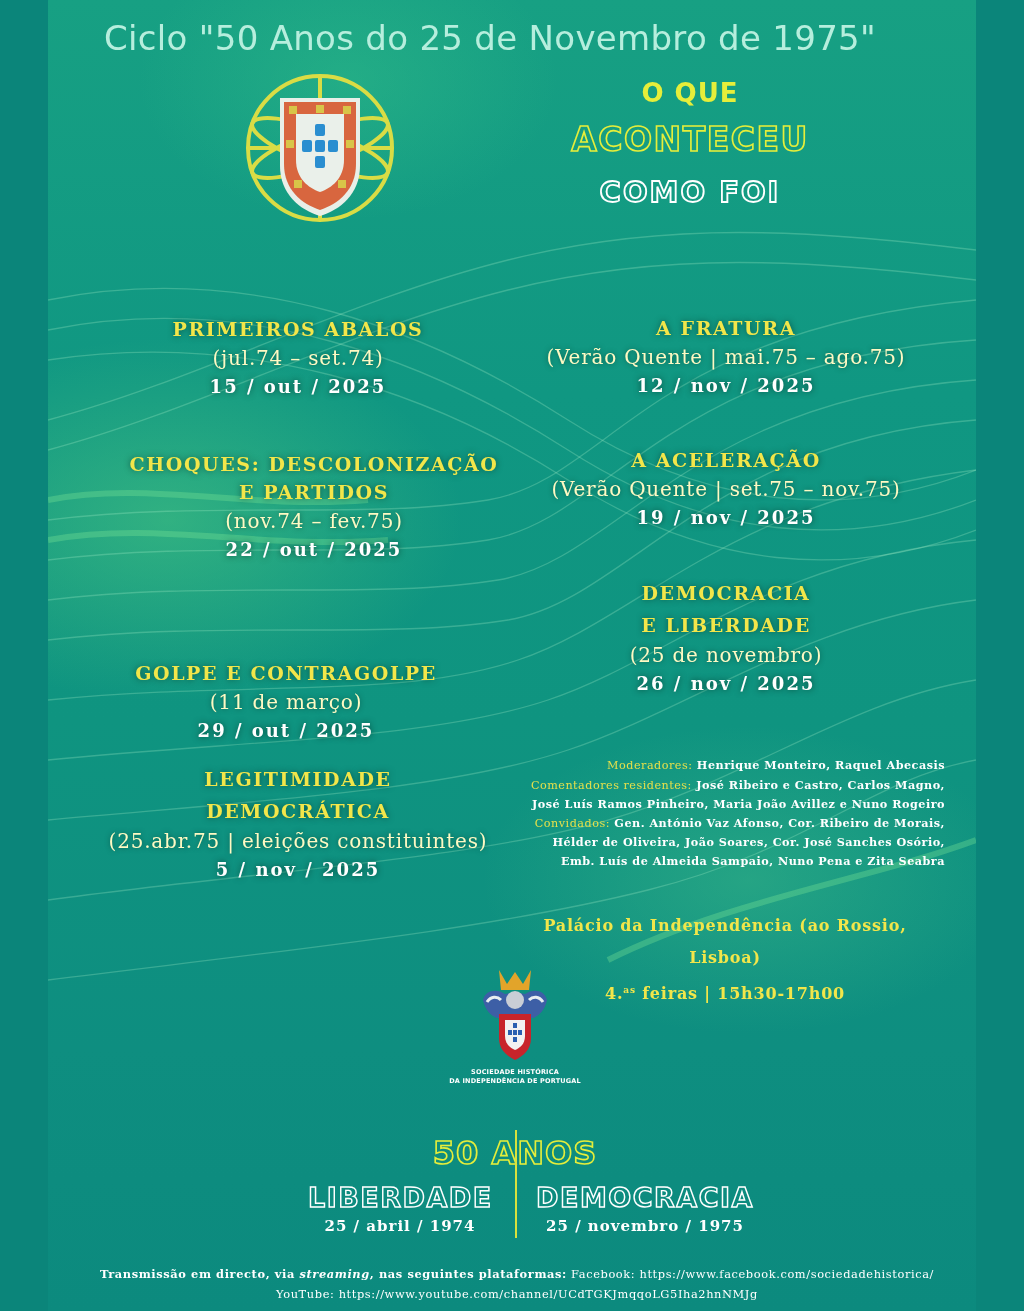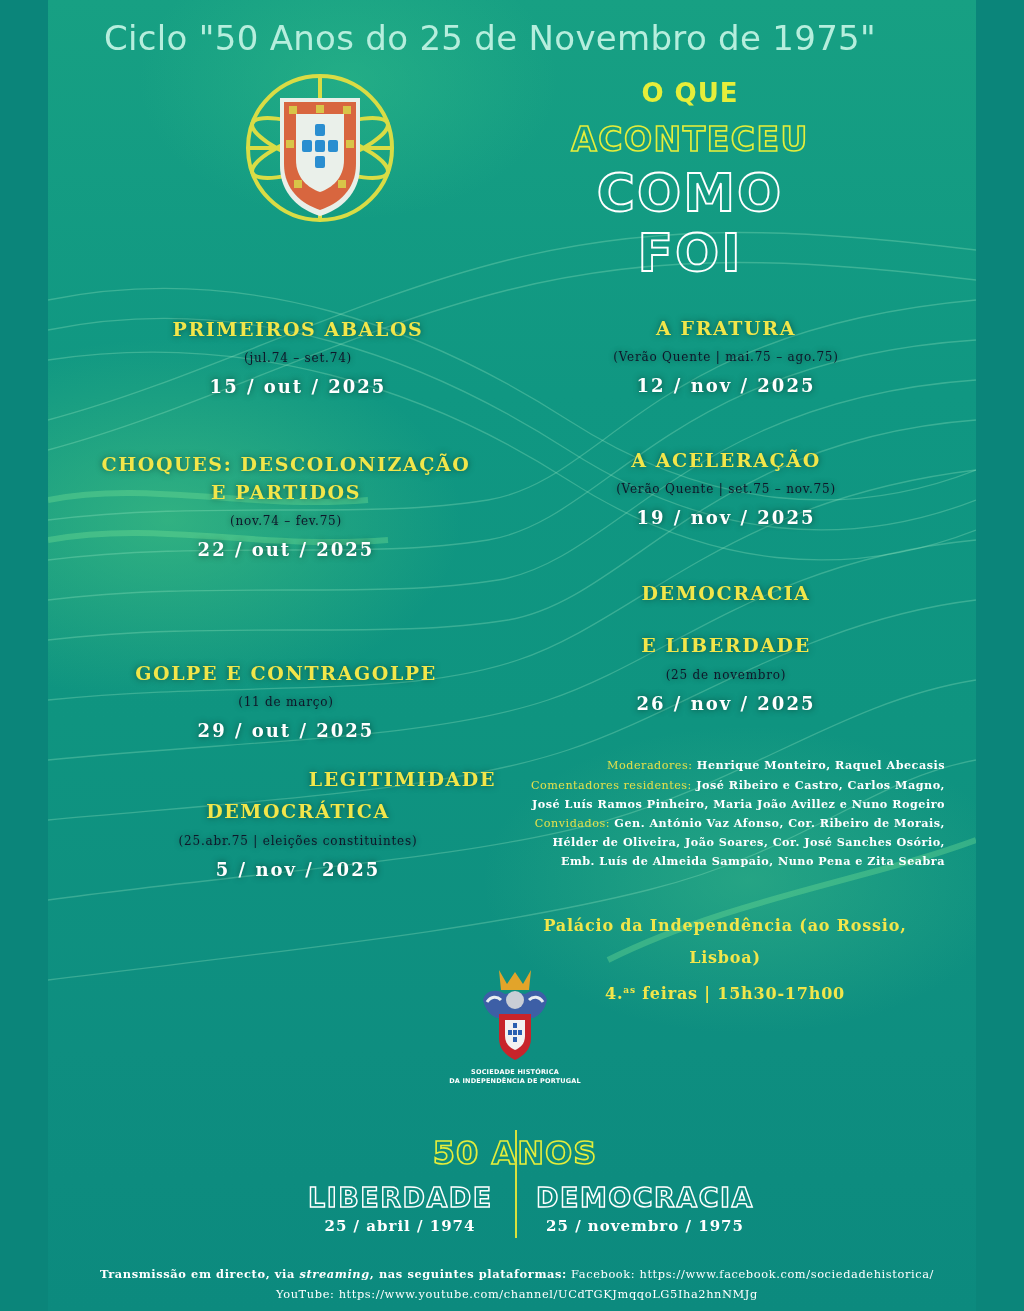--- a/index.html
+++ b/index.html
@@ -20,24 +20,24 @@
   .title {
     position:absolute; left:0; top:18px; width:980px; text-align:center;
     font-family:"DejaVu Sans", sans-serif; font-size:34px; color:#b6eedd;
     letter-spacing:0.3px;
   }
   .emblem { position:absolute; left:242px; top:70px; width:156px; height:156px; }
   .headline { position:absolute; left:540px; top:78px; width:300px; text-align:center;
     font-family:"DejaVu Sans", sans-serif; font-weight:bold; }
   .hl1 { font-size:26px; color:#e6ee3a; letter-spacing:1px; -webkit-text-stroke:0; }
   .hl2 { font-size:33px; color:transparent; -webkit-text-stroke:1.6px #e6ee3a; letter-spacing:1.5px; margin-top:12px; }
-  .hl3 { font-size:52px; color:transparent; -webkit-text-stroke:1.8px #ffffff; letter-spacing:2px; margin-top:4px; }
+  .hl3 { font-size:29px; color:transparent; -webkit-text-stroke:1.8px #ffffff; letter-spacing:2px; margin-top:16px; }
   .session { position:absolute; text-align:center; }
   .s-title { font-family:"DejaVu Serif", serif; font-weight:bold; color:#f2e64a; font-size:19px; letter-spacing:1.6px; line-height:28px; text-shadow:0 0 6px rgba(0,40,30,0.6); }
-  .s-sub { font-family:"DejaVu Serif", serif; color:#0f172a; font-size:12px; letter-spacing:0.8px; line-height:30px; text-shadow:0 0 5px rgba(0,40,30,0.5); }
+  .s-sub { font-family:"DejaVu Serif", serif; color:#fef9c3; font-size:20px; letter-spacing:0.8px; line-height:30px; text-shadow:0 0 5px rgba(0,40,30,0.5); }
   .s-date { font-family:"DejaVu Serif", serif; font-weight:bold; color:#ffffff; font-size:18px; letter-spacing:2px; line-height:28px; text-shadow:0 0 6px rgba(0,40,30,0.7); }
   .credits { position:absolute; left:505px; top:756px; width:440px; text-align:right;
     font-family:"DejaVu Serif", serif; font-size:11.2px; line-height:18.5px; font-weight:bold; color:#ffffff; letter-spacing:0.5px; }
   .credits .lbl { color:#e6e04a; font-weight:normal; }
   .venue { position:absolute; left:505px; top:910px; width:440px; text-align:center;
     font-family:"DejaVu Serif", serif; font-weight:bold; color:#f2e64a; font-size:16px; letter-spacing:0.8px; line-height:32px; }
   .venue sup { font-size:9px; }
   .society { position:absolute; left:440px; top:966px; width:150px; text-align:center; }
   .society .name { font-family:"DejaVu Sans", sans-serif; font-weight:bold; font-size:6.5px; color:#fff; line-height:9px; letter-spacing:0.2px; }
   .anos { position:absolute; left:420px; top:1114px; width:190px; text-align:center;
@@ -119,55 +119,55 @@
   <div class="hl2">ACONTECEU</div>
   <div class="hl3">COMO FOI</div>
 </div>
 
 <div class="session" style="left:100px; top:315px; width:396px;">
   <div class="s-title">PRIMEIROS ABALOS</div>
   <div class="s-sub">(jul.74 – set.74)</div>
   <div class="s-date">15 / out / 2025</div>
 </div>
 
-<div class="session" style="left:78px; top:450px; width:416px;">
+<div class="session" style="left:106px; top:450px; width:416px;">
   <div class="s-title">CHOQUES: DESCOLONIZAÇÃO</div>
   <div class="s-title">E PARTIDOS</div>
   <div class="s-sub">(nov.74 – fev.75)</div>
   <div class="s-date">22 / out / 2025</div>
 </div>
 
 <div class="session" style="left:88px; top:620px; width:396px;margin-top:39px;">
   <div class="s-title">GOLPE E CONTRAGOLPE</div>
   <div class="s-sub">(11 de março)</div>
   <div class="s-date">29 / out / 2025</div>
 </div>
 
 <div class="session" style="left:100px; top:762px; width:396px;">
-  <div class="s-title" style="line-height:34px;text-align:right;">LEGITIMIDADE</div>
+  <div class="s-title" style="line-height:34px;">LEGITIMIDADE</div>
   <div class="s-title" style="line-height:30px;">DEMOCRÁTICA</div>
   <div class="s-sub">(25.abr.75 | eleições constituintes)</div>
   <div class="s-date">5 / nov / 2025</div>
 </div>
 
 <div class="session" style="left:546px; top:314px; width:360px;">
   <div class="s-title">A FRATURA</div>
   <div class="s-sub">(Verão Quente | mai.75 – ago.75)</div>
   <div class="s-date">12 / nov / 2025</div>
 </div>
 
 <div class="session" style="left:546px; top:446px; width:360px;">
   <div class="s-title">A ACELERAÇÃO</div>
   <div class="s-sub">(Verão Quente | set.75 – nov.75)</div>
   <div class="s-date">19 / nov / 2025</div>
 </div>
 
 <div class="session" style="left:546px; top:577px; width:360px;">
   <div class="s-title" style="line-height:33px;">DEMOCRACIA</div>
-  <div class="s-title" style="line-height:30px;margin-top:20px;">E LIBERDADE</div>
+  <div class="s-title" style="line-height:30px;">E LIBERDADE</div>
   <div class="s-sub">(25 de novembro)</div>
   <div class="s-date">26 / nov / 2025</div>
 </div>
 
 <div class="credits">
   <div>
     <span class="lbl">Moderadores:</span>
     <span>Henrique Monteiro, Raquel Abecasis</span>
   </div>
   <div>

